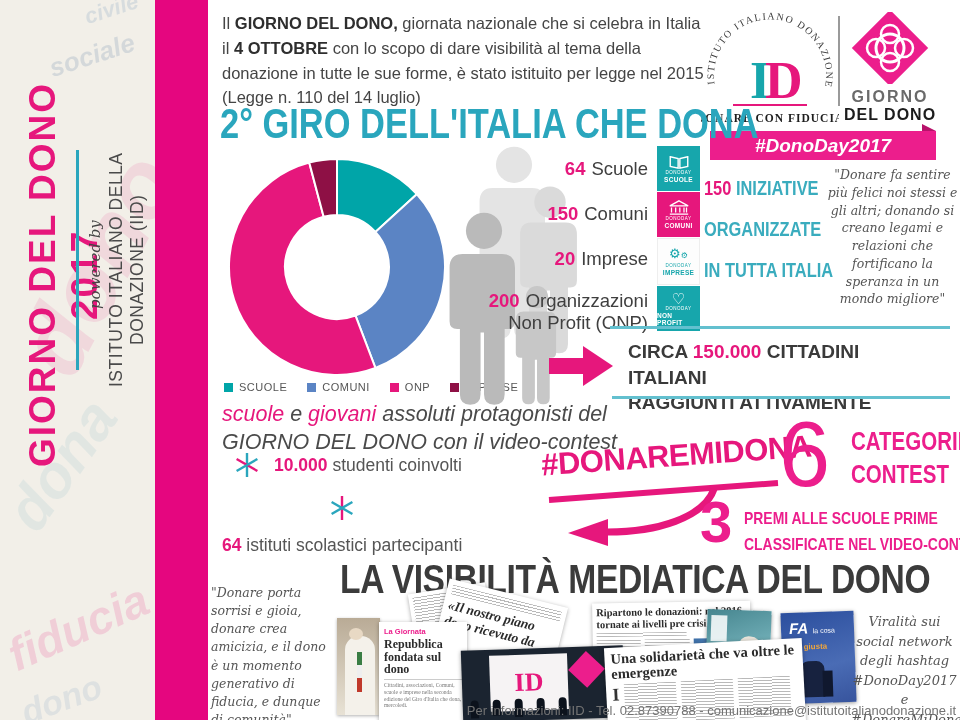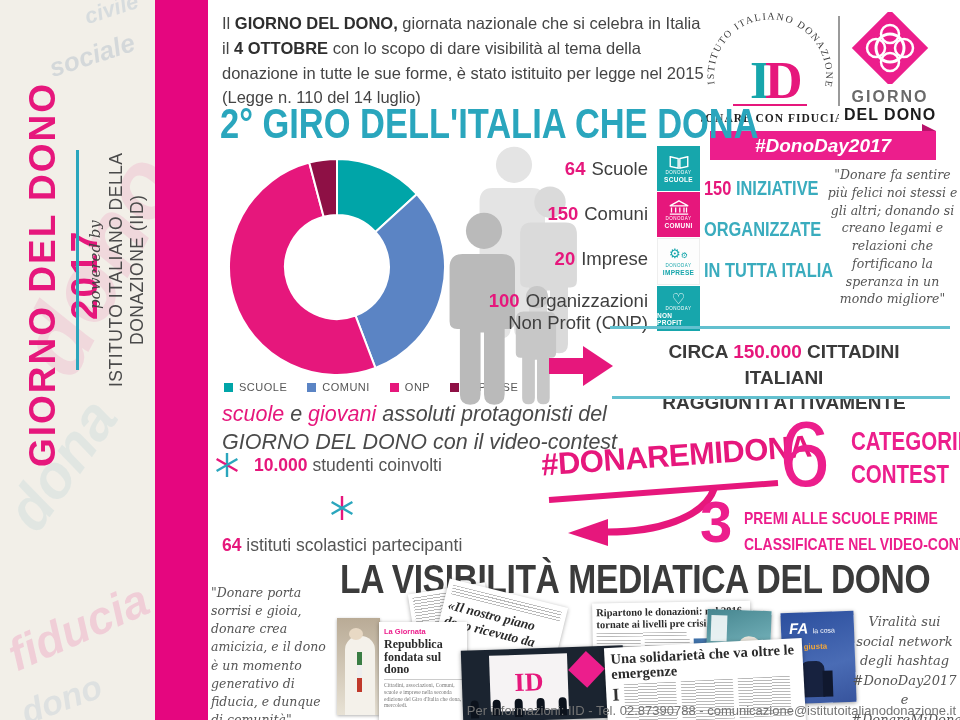--- a/index.html
+++ b/index.html
@@ -46,21 +46,21 @@
   .badge{height:45px;display:flex;flex-direction:column;align-items:center;justify-content:center;gap:1px;}
   .badge .bsm{font-size:4.5px;letter-spacing:.5px;}
   .badge .blb{font-size:6.5px;font-weight:800;letter-spacing:.3px;}
   .badge.teal{background:#17a6ac;color:#fff;}
   .badge.pinkbg{background:#e6177c;color:#fff;}
   .badge.whitebg{background:#fdfdfd;color:#17a6ac;border:1px solid #eee;}
   .iniz{left:704px;top:168px;width:135px;font-size:20px;font-weight:700;color:#3aacbe;line-height:41px;}
   .quote{font-family:"DejaVu Serif",serif;font-style:italic;color:#555;text-align:center;}
   .papa-quote{left:827px;top:166px;width:131px;font-size:12.5px;line-height:1.42;}
   .tealline{height:3px;background:#63c0cf;}
-  .reach{left:628px;top:339px;width:312px;text-align:center;font-size:19px;font-weight:800;color:#3a3a3a;line-height:1.35;}
+  .reach{left:628px;top:339px;width:312px;font-size:19px;font-weight:800;color:#3a3a3a;line-height:1.35;}
   
   .prota{left:222px;top:401px;font-style:italic;font-size:21.5px;color:#4a4a4a;line-height:1.3;}
   .vrow{display:flex;align-items:center;gap:14px;font-size:17.5px;color:#555;}
   .vrow .num{font-weight:800;}
   
   .dmd{left:541px;top:438px;transform:rotate(-4deg);font-size:31px;font-weight:800;
        color:#e6177c;letter-spacing:-.5px;}
   .six{left:779px;top:408px;font-size:92px;font-weight:400;color:#ec1e8c;line-height:1;}
   .cat{left:851px;top:425px;font-size:25px;font-weight:700;color:#ec1e8c;line-height:33px;}
   .three{left:700px;top:493px;font-size:58px;font-weight:700;color:#ec1e8c;line-height:1;}
@@ -180,21 +180,21 @@
       </div>
     <div class="crow">
         <span class="num pink">150</span>
         <span>Comuni</span>
       </div>
     <div class="crow">
         <span class="num pink">20</span>
         <span>Imprese</span>
       </div>
     <div class="crow tall">
-      <div><span class="num pink">100</span><span>Organizzazioni</span><br><span>Non Profit (ONP)</span></div>
+      <div><span class="num pink">200</span><span>Organizzazioni</span><br><span>Non Profit (ONP)</span></div>
     </div>
   </div>
 
   <div class="abs badges">
     <div class="badge teal">
       <svg width="22" height="14" viewBox="0 0 24 16">
         <path d="M2 2 L11 4 V15 L2 13 Z M22 2 L13 4 V15 L22 13 Z" fill="none" stroke="#fff" stroke-width="1.6"></path>
       </svg>
       <span class="bsm">DONODAY</span>
         <span class="blb">SCUOLE</span>
@@ -236,21 +236,21 @@
     <span>CIRCA </span><span class="pink">150.000</span><span> CITTADINI ITALIANI</span><br>
     <span>RAGGIUNTI ATTIVAMENTE</span>
   </div>
   <div class="abs tealline" style="left:612px;top:396px;width:338px;"></div>
 
   <div class="abs prota">
     <span class="pink">scuole</span><span> e </span><span class="pink">giovani</span><span> assoluti protagonisti del</span><br>
     <span>GIORNO DEL DONO con il video-contest</span>
   </div>
 
-  <div class="abs vrow" style="left:214px;top:452px;">
+  <div class="abs vrow" style="left:234px;top:452px;">
     <svg width="26" height="26" viewBox="0 0 26 26">
       <g stroke-width="2.4">
           <line x1="13" y1="1" x2="13" y2="25" stroke="#2aa6bd"></line>
       <line x1="2.6" y1="7" x2="23.4" y2="19" stroke="#e6177c"></line>
       <line x1="2.6" y1="19" x2="23.4" y2="7" stroke="#2aa6bd"></line>
         </g>
     </svg>
     <span><span class="num pink">10.000</span> <span>studenti coinvolti</span></span>
   </div>
   <div class="abs vrow" style="left:222px;top:495px;flex-direction:column;">

